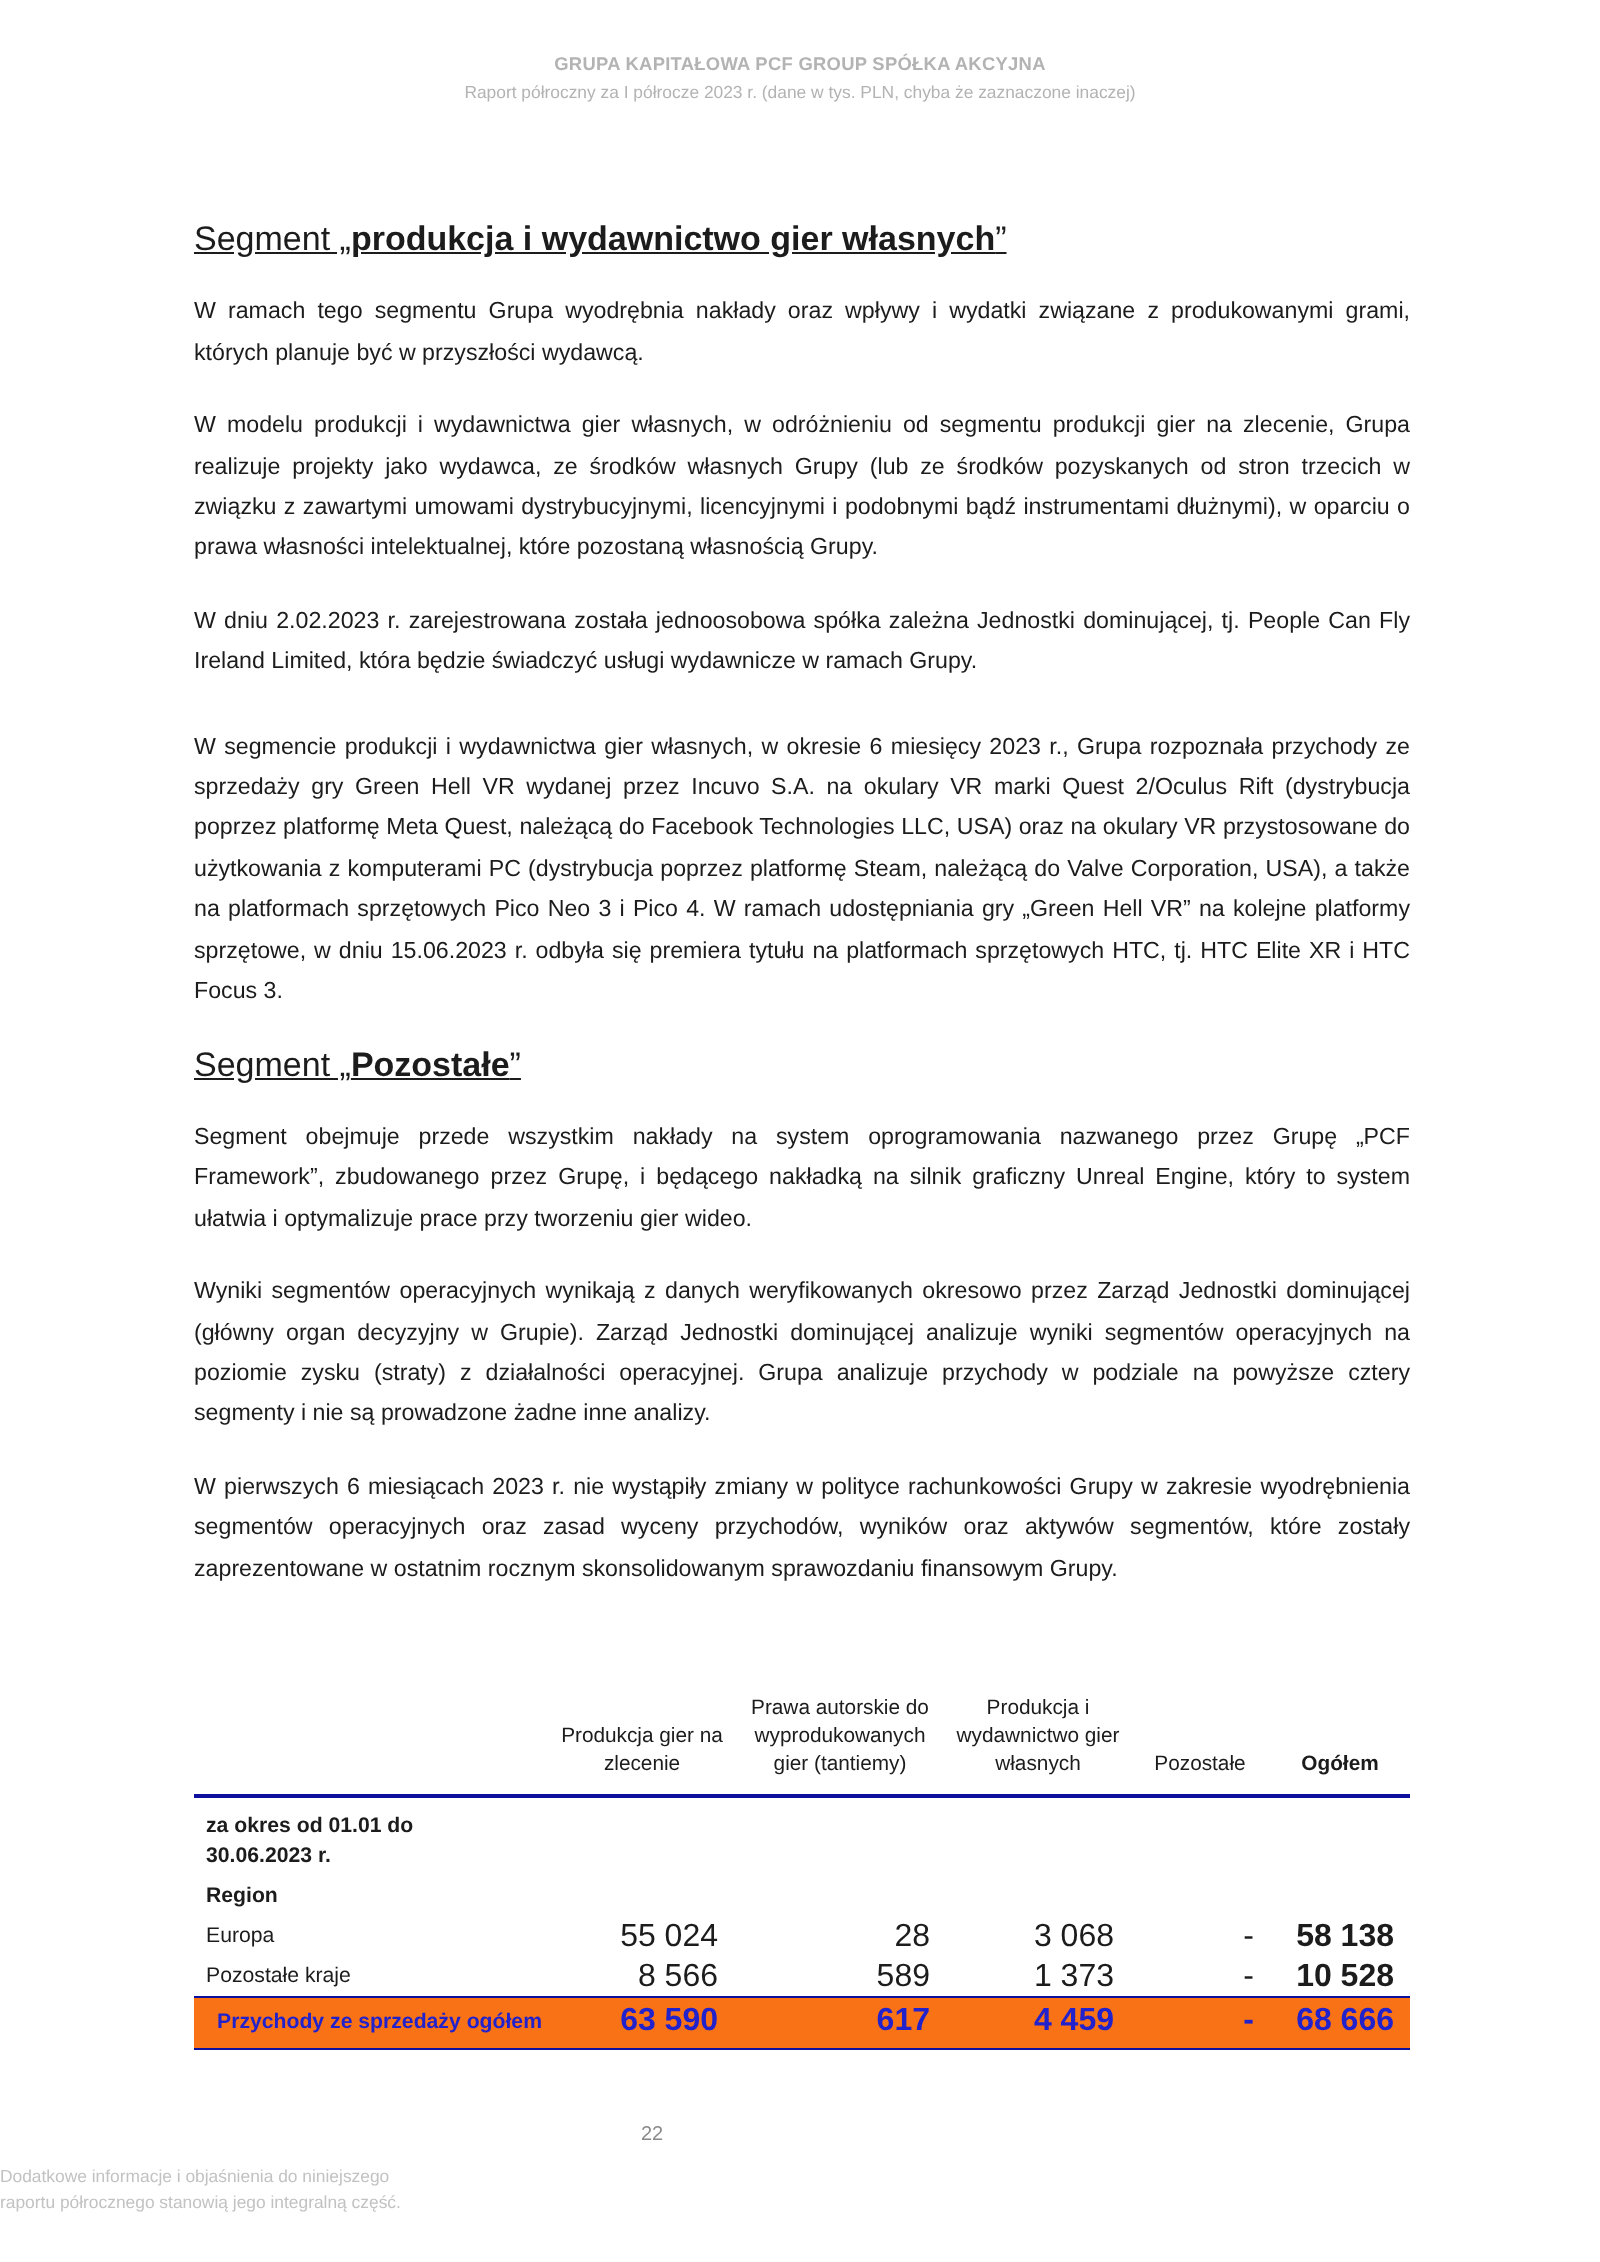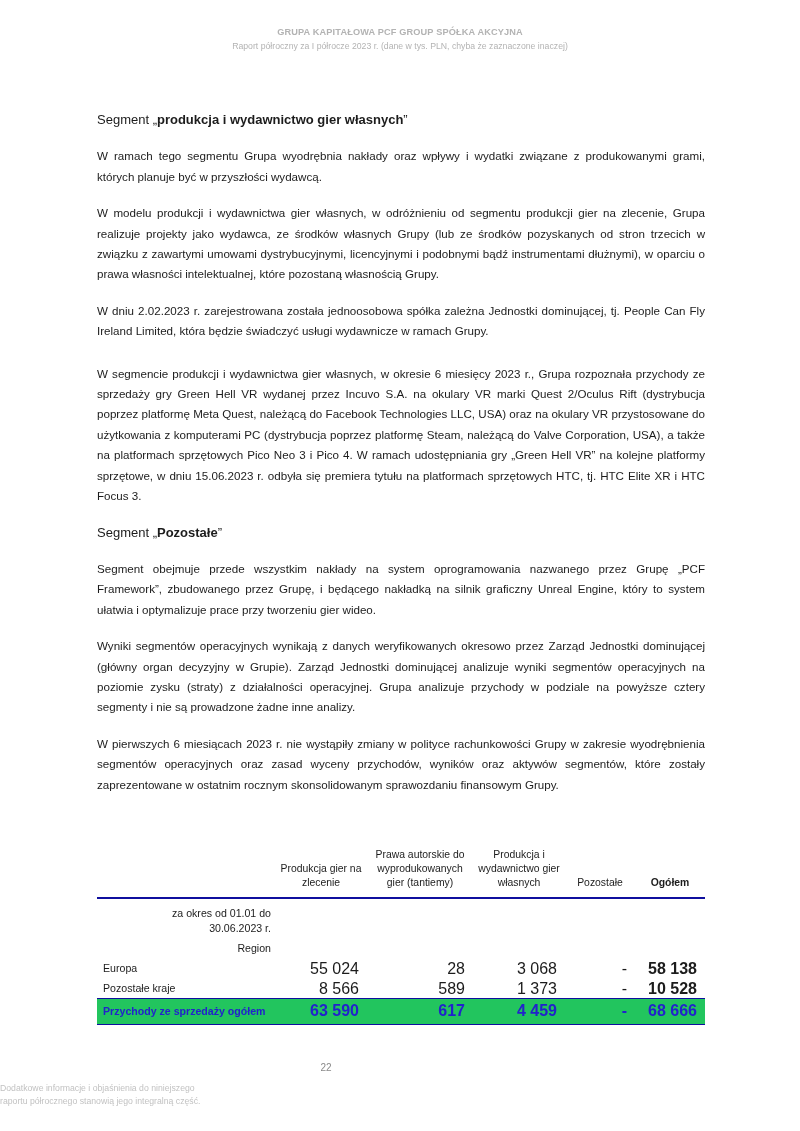--- a/index.html
+++ b/index.html
@@ -57,22 +57,23 @@
     font-size: 11.6px;
     line-height: 20.4px;
     text-align: justify;
     text-justify: inter-word;
     color: #1c1c1c;
   }
   .gap-md { height: 16px; }
   .gap-lg { height: 22px; }
 
   .seg-head {
-    font-size: 13px;
+    font-size: 17px;
     line-height: 20.4px;
+    text-decoration: underline;
   }
   .seg-head b { font-weight: bold; }
 
   
   .tbl-wrap {
     position: absolute;
     left: 97px;
     top: 848px;
     width: 608px;
   }
@@ -112,34 +113,35 @@
     font-size: 10.6px;
   }
   td.num {
     text-align: right;
     padding: 2px 8px 2px 4px;
     line-height: 15.5px;
     font-size: 16px;
     white-space: nowrap;
   }
   td.num.bold { font-weight: bold; }
-  td.lbl.bold { font-weight: normal; text-align: right; }
+  td.lbl.bold { font-weight: bold; }
 
   tr.period-row td { padding-top: 7px; }
   tr.region-row td { padding-bottom: 3px; }
 
   tr.total-row td {
-    background: #22c55e;
+    background: #f97316;
     color: #2222cc;
     font-weight: bold;
     border-top: 1.6px solid #0f0f9e;
     border-bottom: 1.6px solid #0f0f9e;
     padding-top: 5px;
     padding-bottom: 5px;
     line-height: 14.5px;
+    text-align: right;
   }
 
   
   .page-number {
     position: absolute;
     top: 1062px;
     left: 0;
     width: 652px;
     text-align: center;
     font-size: 10px;

